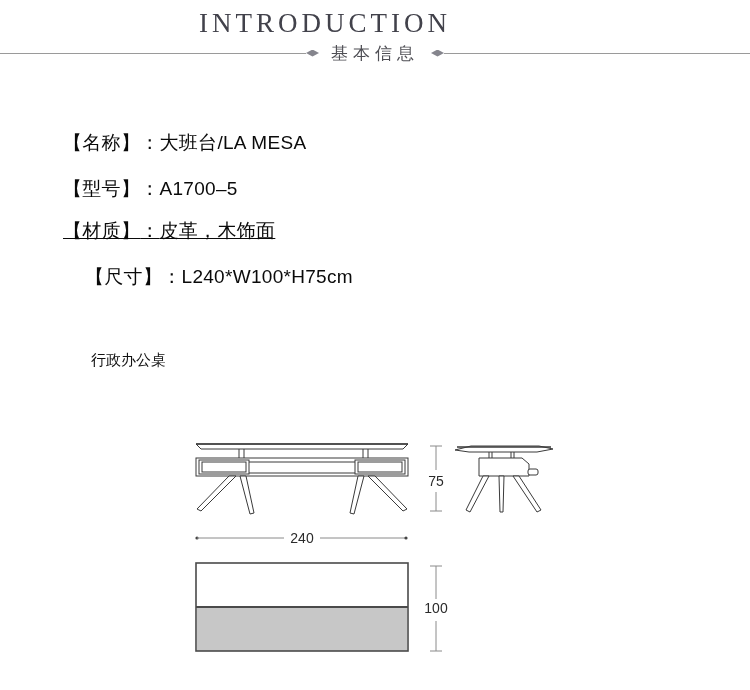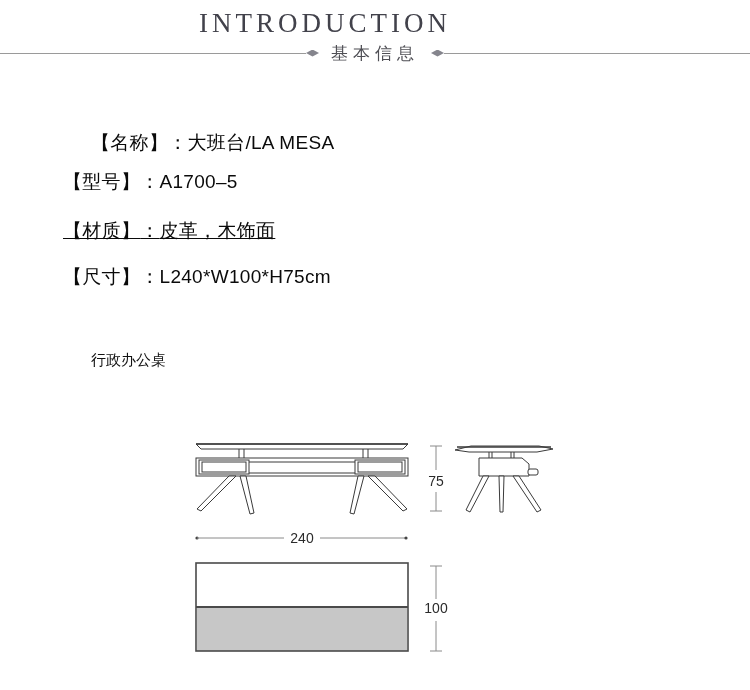--- a/index.html
+++ b/index.html
@@ -22,24 +22,24 @@
     clip-path:polygon(50% 0,100% 50%,50% 100%,0 50%);
   }
   .sub-text{
     margin:0 12px;font-size:17px;letter-spacing:5px;color:#4f4f55;white-space:nowrap;
   }
   .spec-block{position:absolute;left:63px;top:0;width:500px;}
   .spec-row{
     position:absolute;left:0;white-space:nowrap;
     font-size:19px;line-height:22px;color:#0a0a0a;letter-spacing:0.3px;
   }
-  .spec-row.r0{top:132px;margin-left:28px;}
-  .spec-row.r1{top:171px;}
+  .spec-row.r0{top:132px;}
+  .spec-row.r1{top:178px;}
   .spec-row.r2{top:220px;text-decoration:underline;}
-  .spec-row.r3{top:266px;}
+  .spec-row.r3{top:266px;margin-left:22px;}
   .category-note{
     position:absolute;left:91px;top:351px;font-size:15px;line-height:18px;color:#111111;
   }
   .drawing-svg{position:absolute;left:0;top:415px;width:750px;height:265px;}
   .dim-text{
     font-family:"Liberation Sans","DejaVu Sans",sans-serif;
     font-size:14px;fill:#2b2b2b;
   }
 </style>
 </head>

